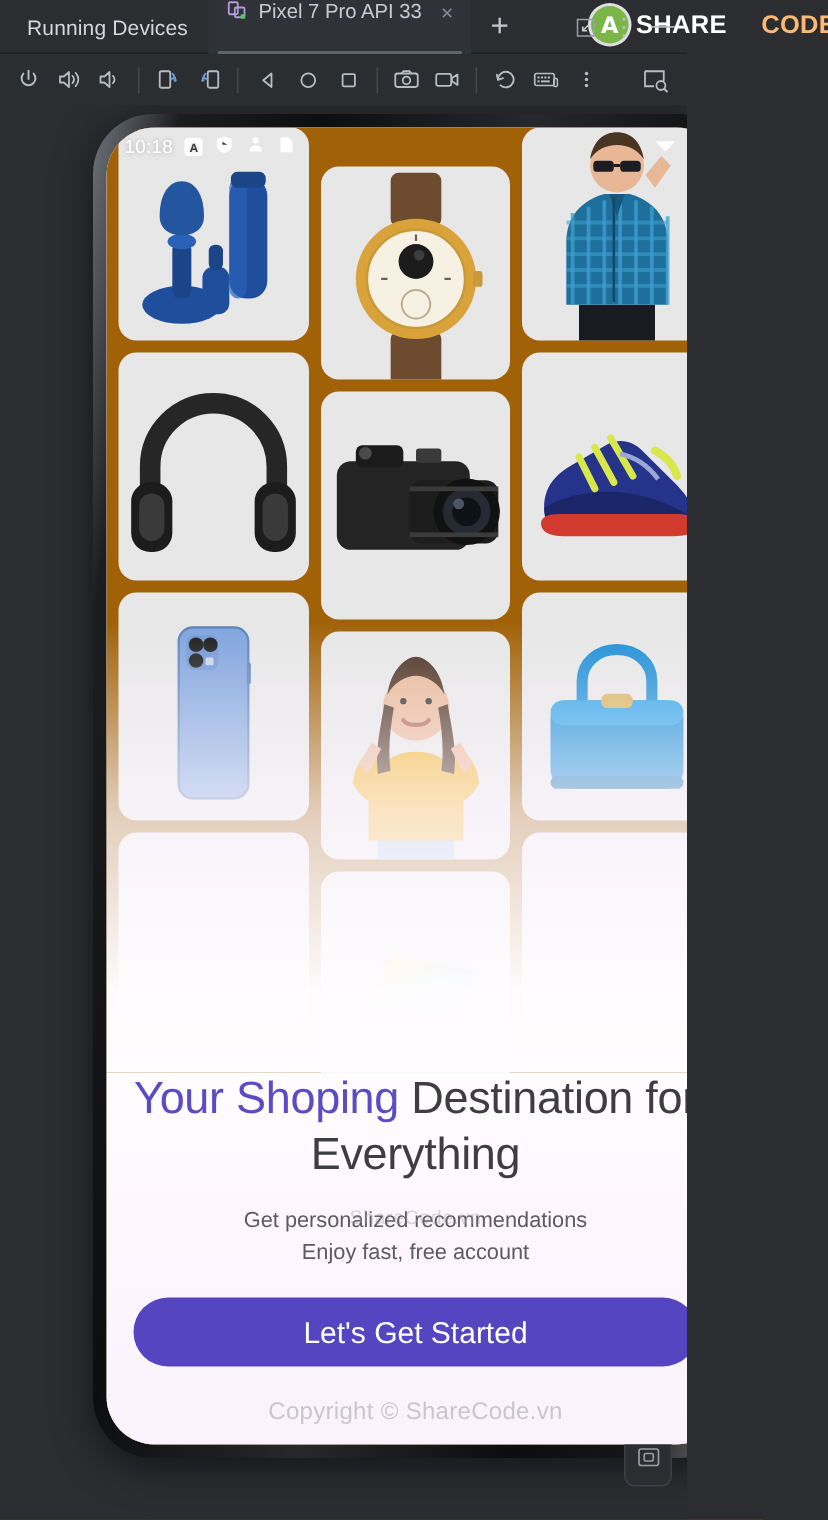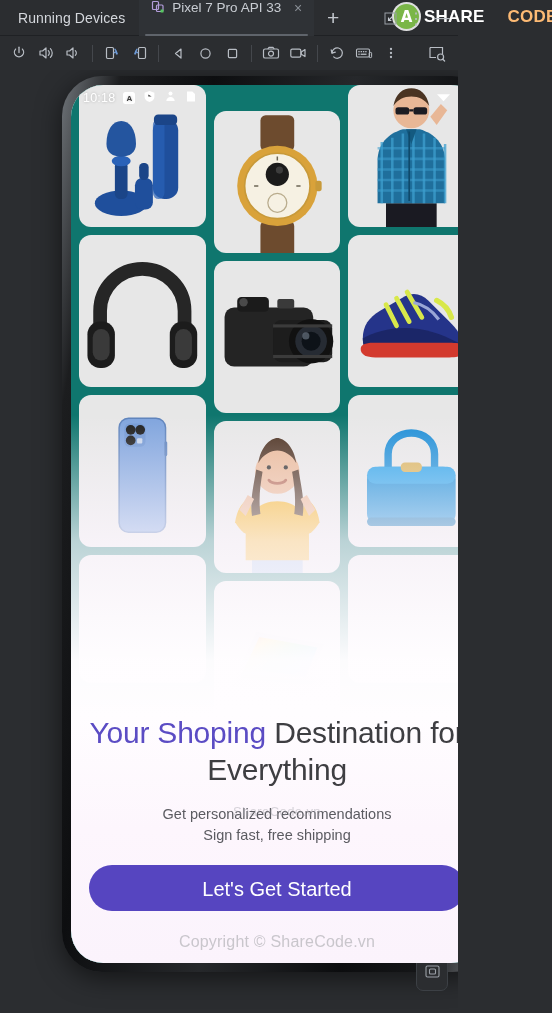--- a/index.html
+++ b/index.html
@@ -156,21 +156,21 @@
     border-radius: 2px;
     background: linear-gradient(90deg,#8e9398,#4a4d51);
   }
   .side-btn.power  { top: 290px; height: 56px; }
   .side-btn.volume { top: 368px; height: 104px; }
 
   
   .screen {
     position: relative;
     width: 100%; height: 100%;
-    background: #0f766e;
+    background: #a16207;
     overflow: hidden;
   }
   .statusbar {
     position: absolute; top: 0; left: 0; right: 0;
     height: 26px;
     display: flex; align-items: center;
     padding: 0 12px;
     font-size: 12.5px; color: #ffffff;
     z-index: 6;
     text-shadow: 0 0 3px rgba(0,0,0,.25);
@@ -658,21 +658,21 @@
           <div class="fade"></div>
 
           <div class="bottom">
             <h1 class="headline">
               <span class="accent">Your Shoping</span><span> Destination for Everything</span>
             </h1>
 
             <div style="position:relative;">
               <p class="sub">
                 <span>Get personalized recommendations</span><br>
-                <span>Sign fast, free shipping</span>
+                <span>Enjoy fast, free account</span>
               </p>
               <div class="wm-sub">ShareCode.vn</div>
             </div>
 
             <button class="cta">Let's Get Started</button>
 
 
             <div class="copyright">Copyright © ShareCode.vn</div>
           </div>
 

